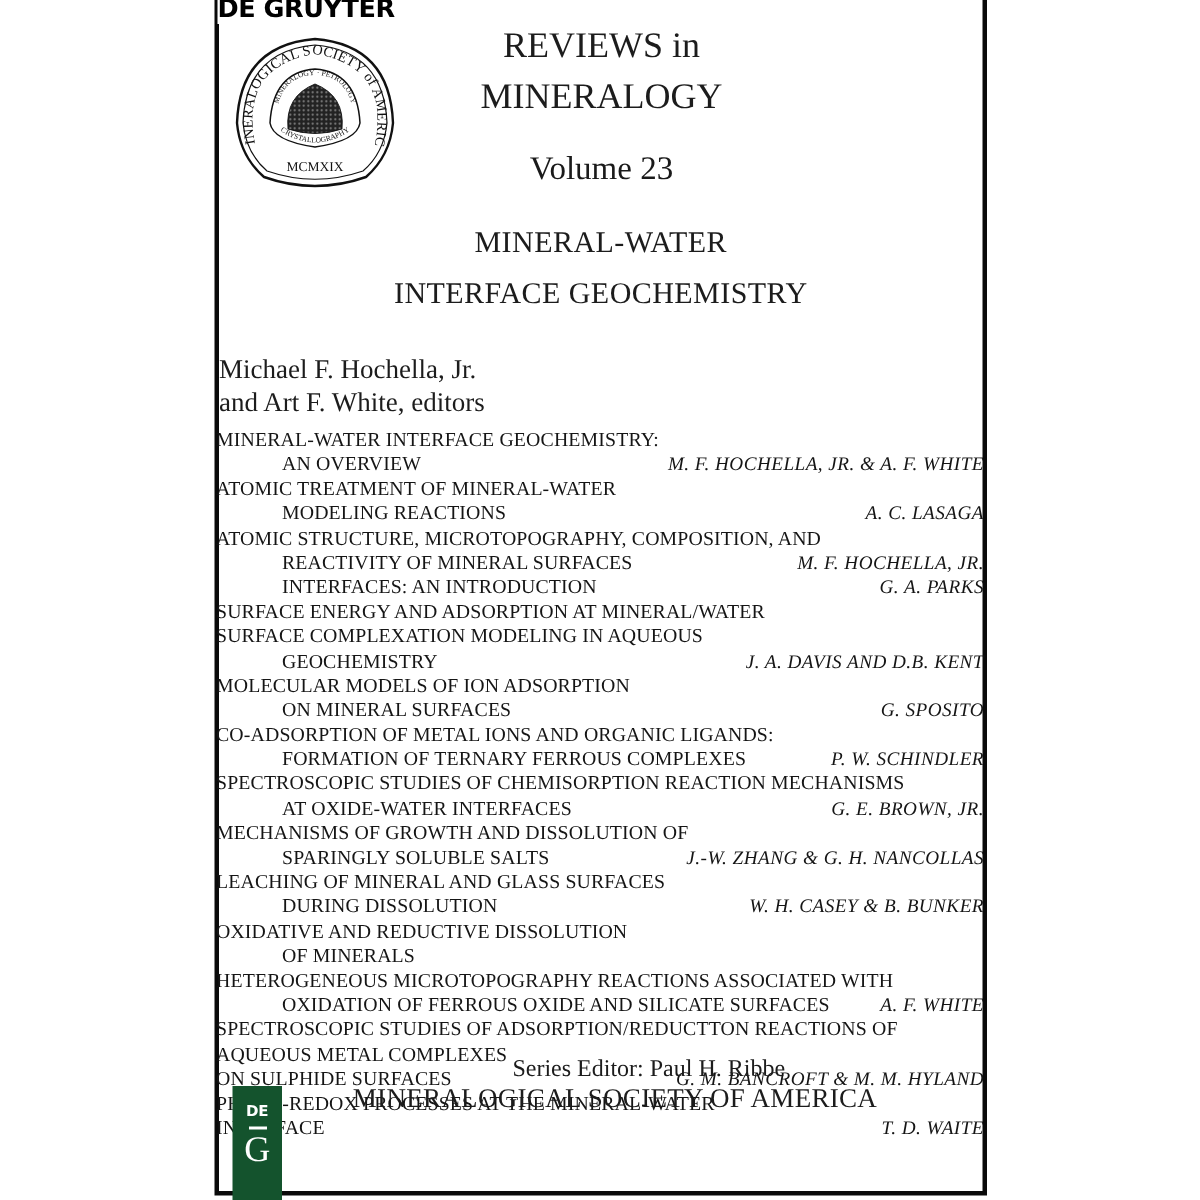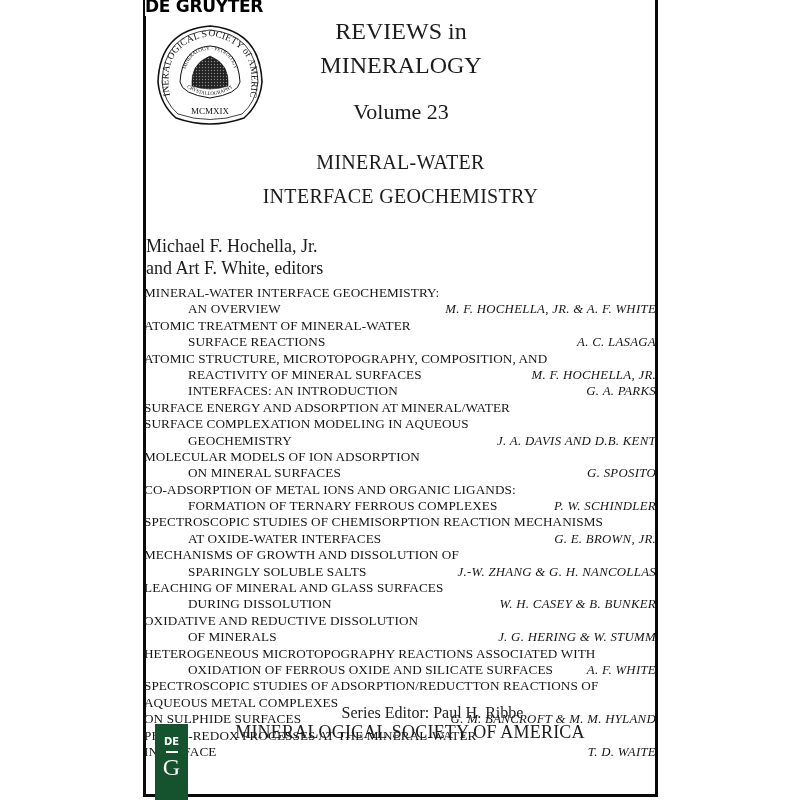--- a/index.html
+++ b/index.html
@@ -98,21 +98,21 @@
     </div>
   <div class="toc-line ind">
       <span class="t">AN OVERVIEW</span>
       <span class="a">M. F. HOCHELLA, JR. &amp; A. F. WHITE</span>
     </div>
   <div class="toc-line">
       <span class="t">ATOMIC TREATMENT OF MINERAL-WATER</span>
       <span class="a"></span>
     </div>
   <div class="toc-line ind">
-      <span class="t">SURFACE REACTIONS</span>
+      <span class="t">MODELING REACTIONS</span>
       <span class="a">A. C. LASAGA</span>
     </div>
   <div class="toc-line">
       <span class="t">ATOMIC STRUCTURE, MICROTOPOGRAPHY, COMPOSITION, AND</span>
       <span class="a"></span>
     </div>
   <div class="toc-line ind">
       <span class="t">REACTIVITY OF MINERAL SURFACES</span>
       <span class="a">M. F. HOCHELLA, JR.</span>
     </div>
@@ -171,21 +171,20 @@
   <div class="toc-line ind">
       <span class="t">DURING DISSOLUTION</span>
       <span class="a">W. H. CASEY &amp; B. BUNKER</span>
     </div>
   <div class="toc-line">
       <span class="t">OXIDATIVE AND REDUCTIVE DISSOLUTION</span>
       <span class="a"></span>
     </div>
   <div class="toc-line ind">
       <span class="t">OF MINERALS</span>
-      <span class="a">J. G. HERING &amp; W. STUMM</span>
     </div>
   <div class="toc-line">
       <span class="t">HETEROGENEOUS MICROTOPOGRAPHY REACTIONS ASSOCIATED WITH</span>
       <span class="a"></span>
     </div>
   <div class="toc-line ind">
       <span class="t">OXIDATION OF FERROUS OXIDE AND SILICATE SURFACES</span>
       <span class="a">A. F. WHITE</span>
     </div>
   <div class="toc-line">

